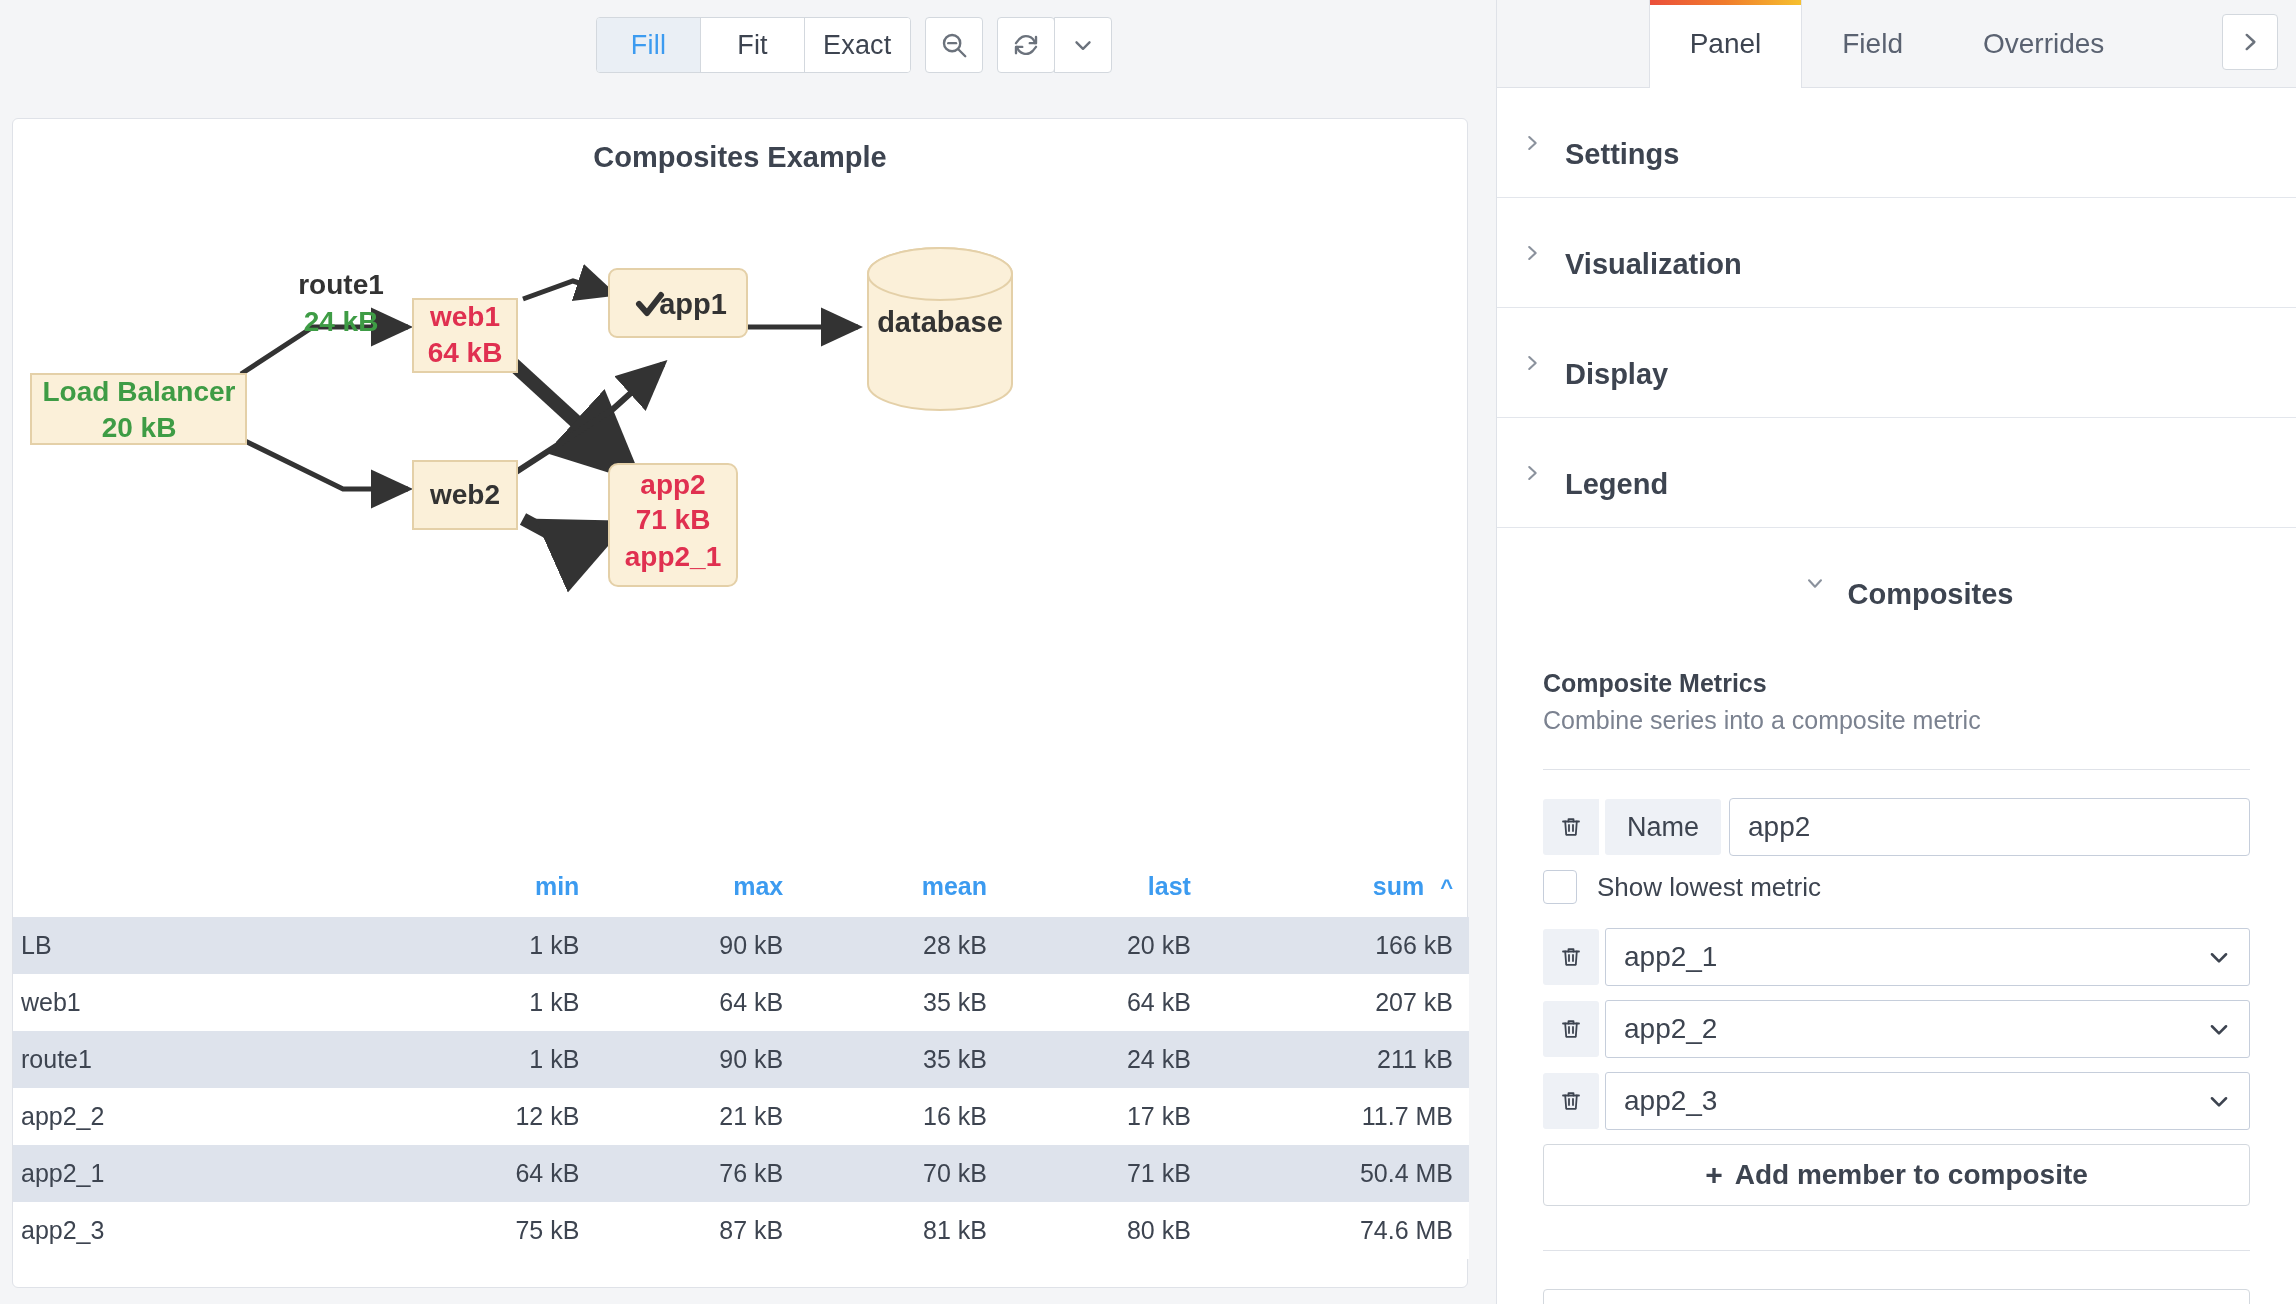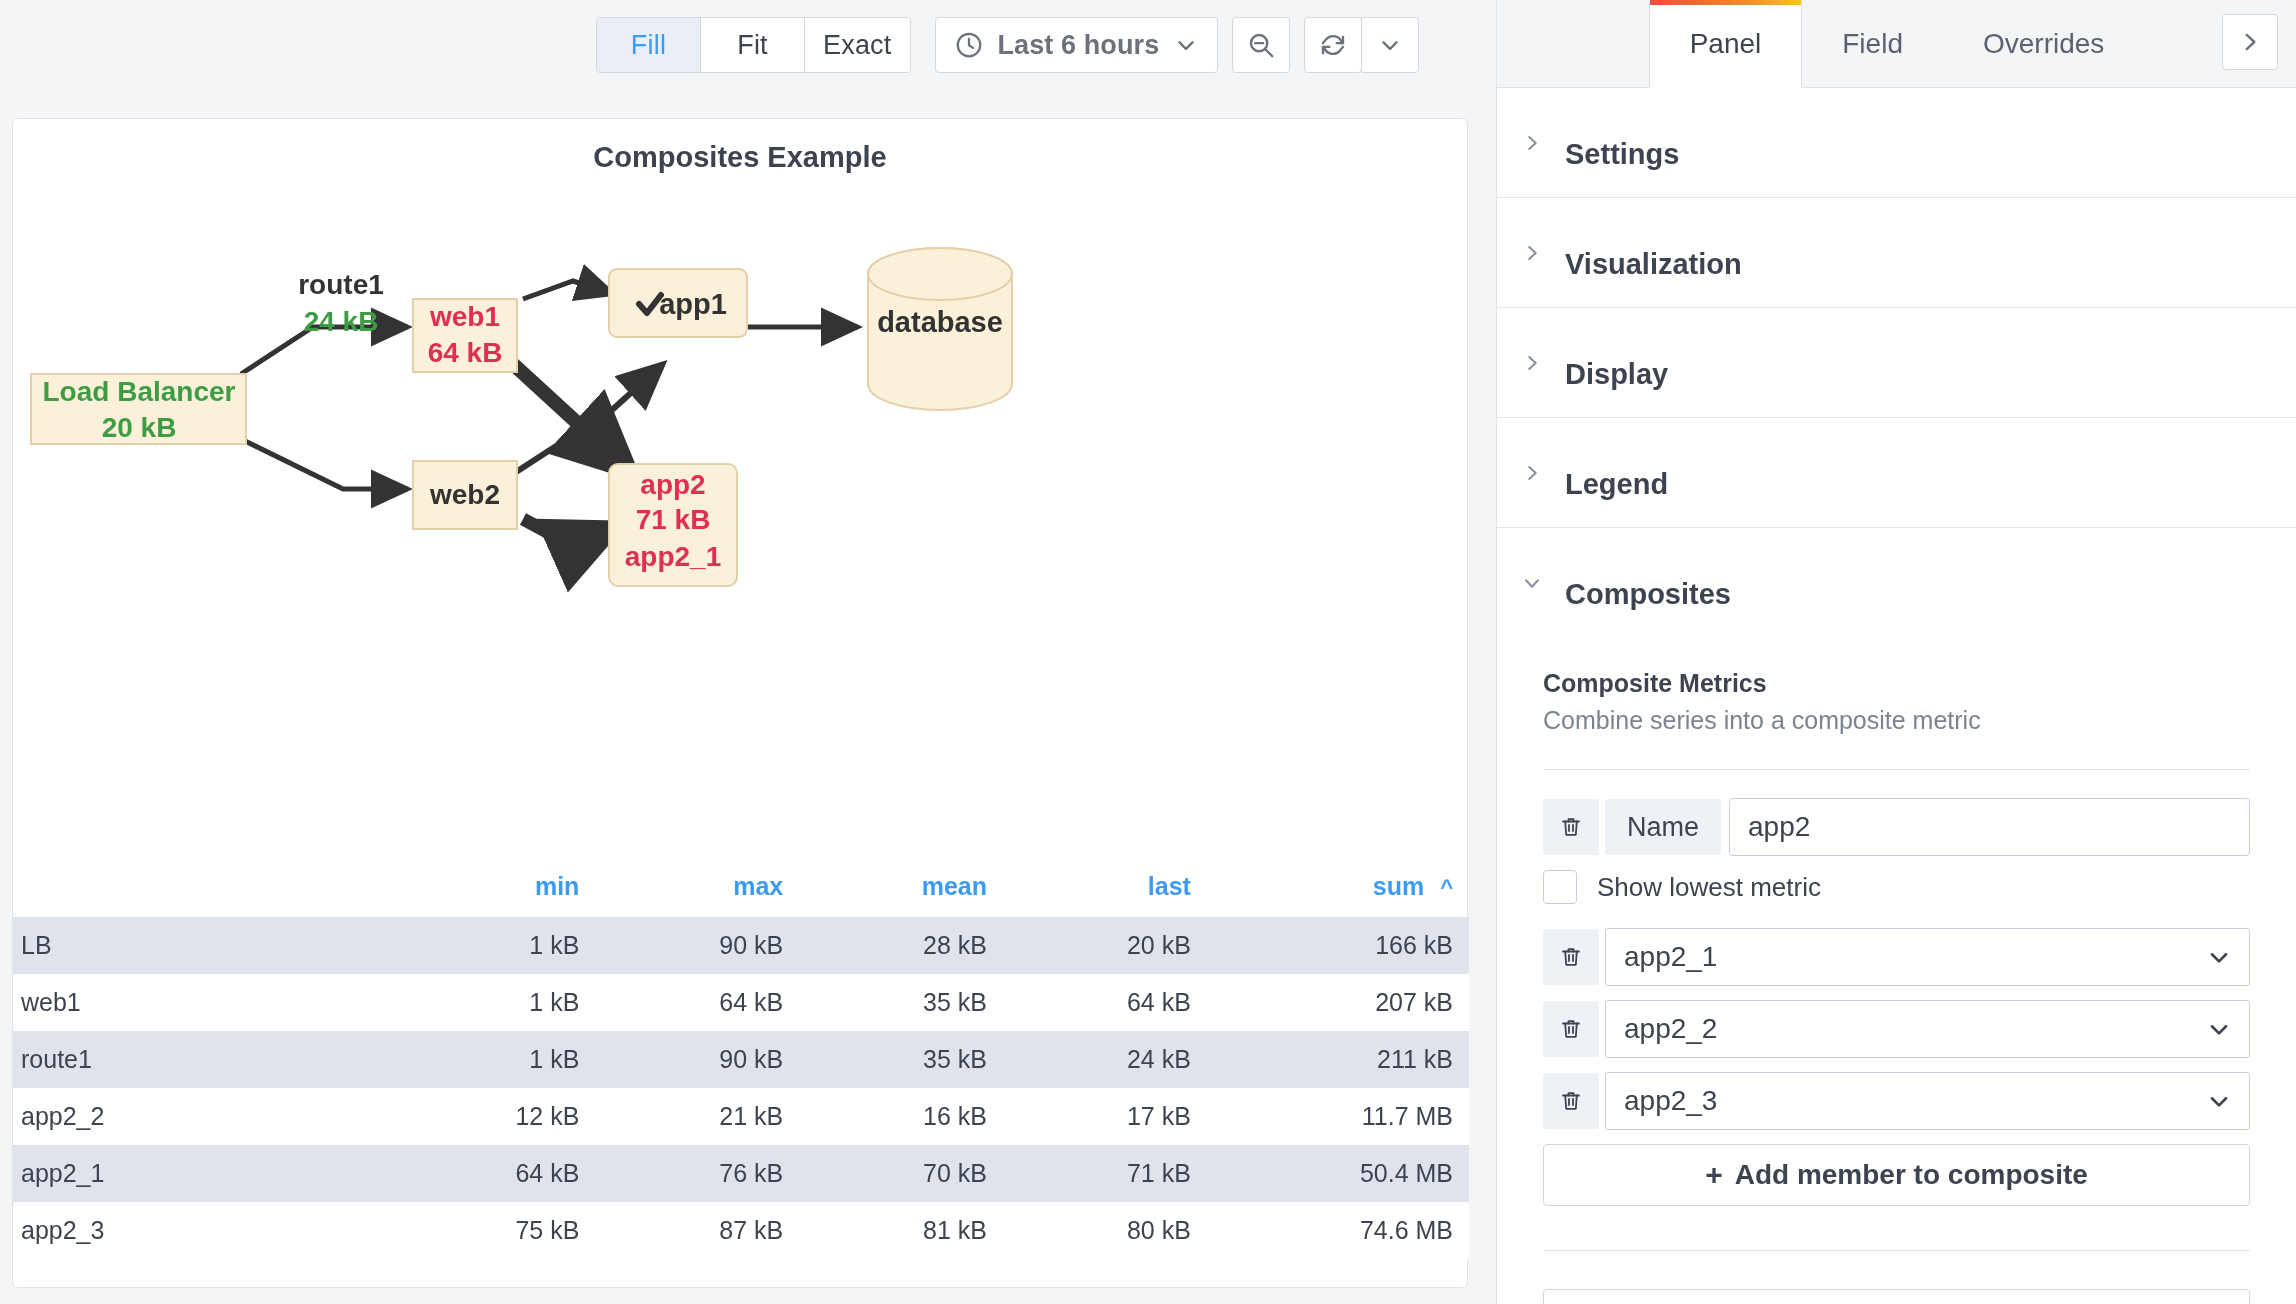--- a/index.html
+++ b/index.html
@@ -286,34 +286,20 @@
   <div id="left-side">
 
     <div id="toolbar">
 
       <div class="seg-group">
         <div class="seg-btn active">Fill</div>
         <div class="seg-btn">Fit</div>
         <div class="seg-btn">Exact</div>
       </div>
 
-      <div class="tool-box" id="time-picker">
-        <span>
-          <svg class="ic" width="30" height="30" viewBox="0 0 24 24" fill="none" stroke="#6b727c" stroke-width="1.8">
-            <circle cx="12" cy="12" r="9"></circle>
-              <path d="M12 7v5.2l3.2 2.1" stroke-linecap="round"></path>
-          </svg>
-        </span>
-        <span class="tp-label">Last 6 hours</span>
-        <span>
-          <svg class="ic" width="26" height="26" viewBox="0 0 24 24" fill="none" stroke="#6b727c" stroke-width="2.2" stroke-linecap="round" stroke-linejoin="round">
-            <polyline points="6,9.5 12,15.5 18,9.5"></polyline>
-          </svg>
-        </span>
-      </div>
 
       <div class="tool-box icon-btn">
         <span>
           <svg class="ic" width="30" height="30" viewBox="0 0 24 24" fill="none" stroke="#6b727c" stroke-width="1.9" stroke-linecap="round">
             <circle cx="10.5" cy="10.5" r="6.5"></circle>
               <line x1="15.4" y1="15.4" x2="21" y2="21"></line>
               <line x1="7.4" y1="10.5" x2="13.6" y2="10.5"></line>
           </svg>
         </span>
       </div>
@@ -518,21 +504,21 @@
 
     <div class="acc-item">
       <span class="acc-chev">
         <svg class="ic" width="22" height="22" viewBox="0 0 24 24" fill="none" stroke="#8b929d" stroke-width="2.3" stroke-linecap="round" stroke-linejoin="round">
             <polyline points="9,5.5 16,12 9,18.5"></polyline>
           </svg>
       </span>
       <span class="acc-title">Legend</span>
     </div>
 
-    <div class="acc-item" style="border-bottom:none;">
+    <div class="acc-item" style="border-bottom:none;justify-content:center;">
       <span class="acc-chev">
         <svg class="ic" width="22" height="22" viewBox="0 0 24 24" fill="none" stroke="#8b929d" stroke-width="2.3" stroke-linecap="round" stroke-linejoin="round">
             <polyline points="5.5,9 12,16 18.5,9"></polyline>
           </svg>
       </span>
       <span class="acc-title">Composites</span>
     </div>
 
     <div id="composites-body">
       <div class="cm-head">Composite Metrics</div>

